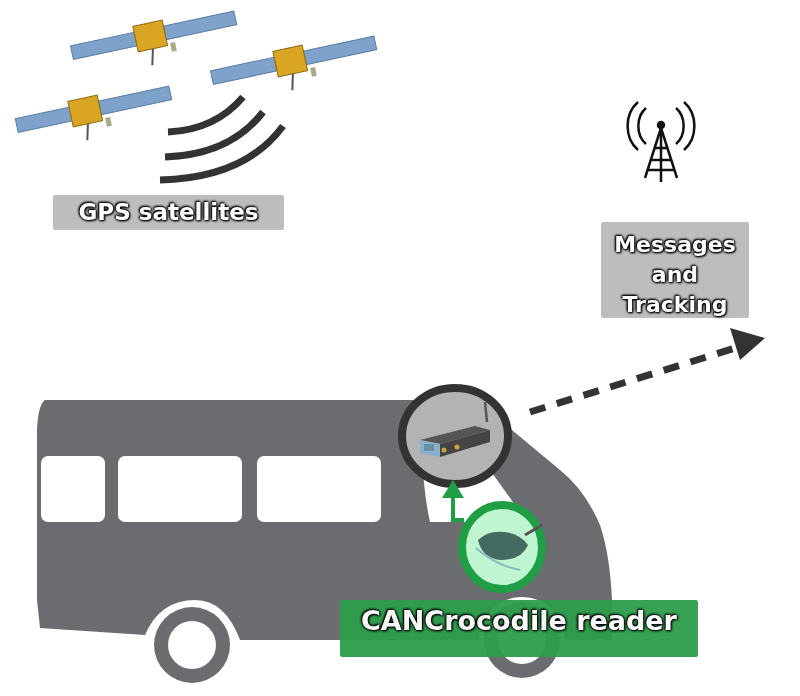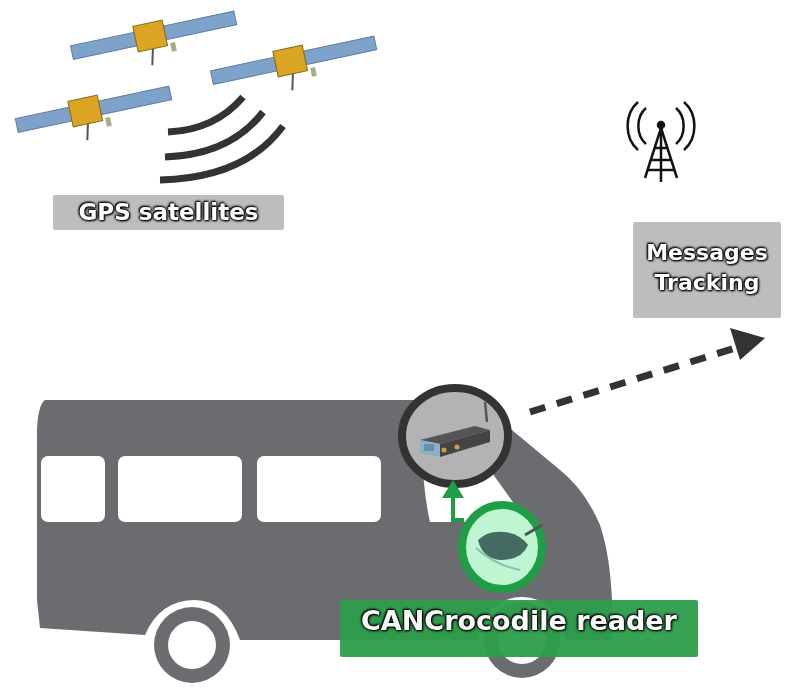--- a/index.html
+++ b/index.html
@@ -98,20 +98,21 @@
     <ellipse cx="502" cy="547" rx="40" ry="42" fill="#bff5d0" stroke="#1f9e45" stroke-width="8"></ellipse>
     <path d="M478 540 Q488 530 505 532 Q520 534 528 545 Q522 560 500 560 Q482 558 478 540 Z" fill="#456a62"></path>
     <path d="M476 548 Q495 565 520 570" stroke="#8bb" stroke-width="2" fill="none"></path>
     <line x1="525" y1="535" x2="542" y2="525" stroke="#555" stroke-width="3"></line>
   </g>
 </svg>
 
 <div class="label" style="left:53px;top:195px;width:231px;height:35px;font-size:23px;line-height:35px;">GPS satellites</div>
 
 
-<div class="label" style="left:601px;top:222px;width:148px;height:96px;font-size:22px;line-height:30px;padding-top:16px;box-sizing:border-box;margin-left:32px;">
+<div class="label" style="left:601px;top:222px;width:148px;height:96px;font-size:22px;line-height:30px;padding-top:8px;box-sizing:border-box;">
   <div>Messages</div>
+  <div>and</div>
   <div>Tracking</div>
 </div>
 
 
 <div class="label green" style="left:340px;top:600px;width:358px;height:57px;font-size:27px;line-height:42px;">CANCrocodile reader</div>
 </div>
 
 </body></html>

